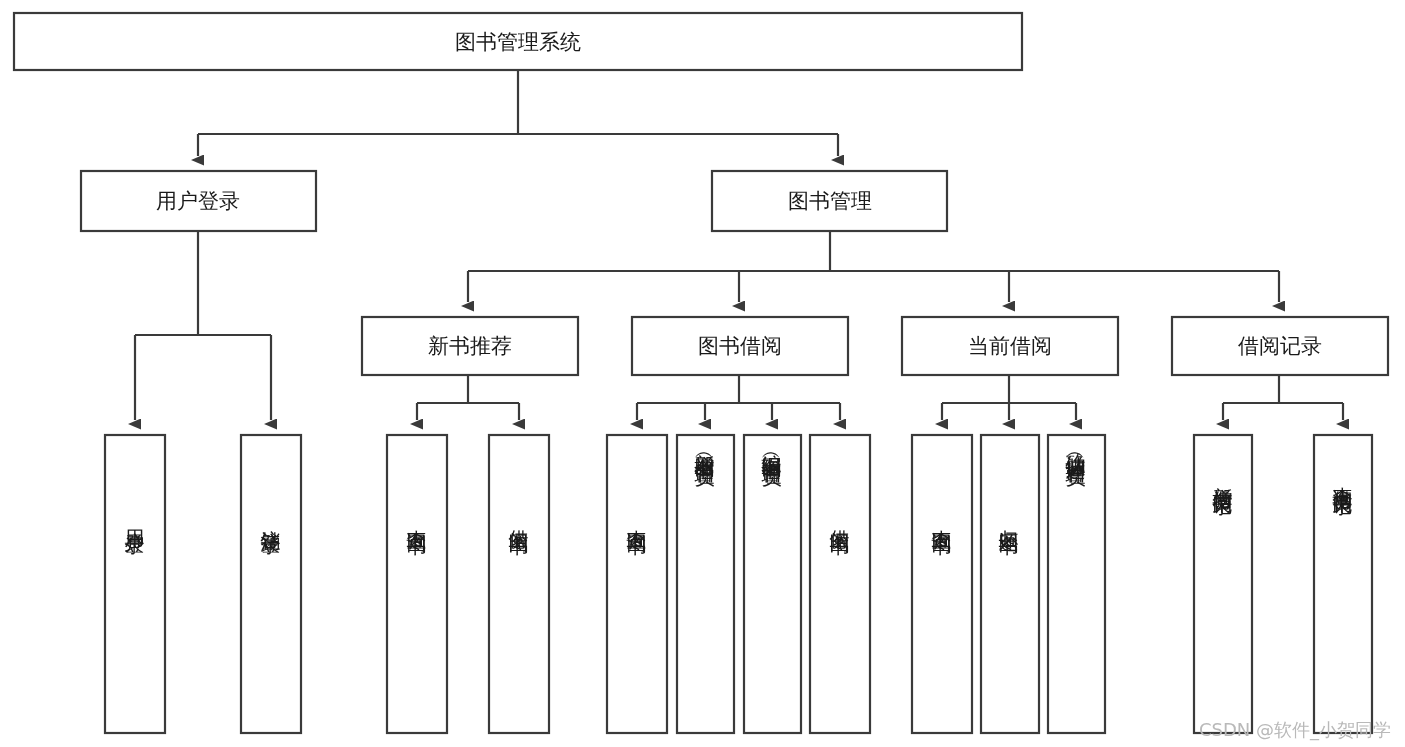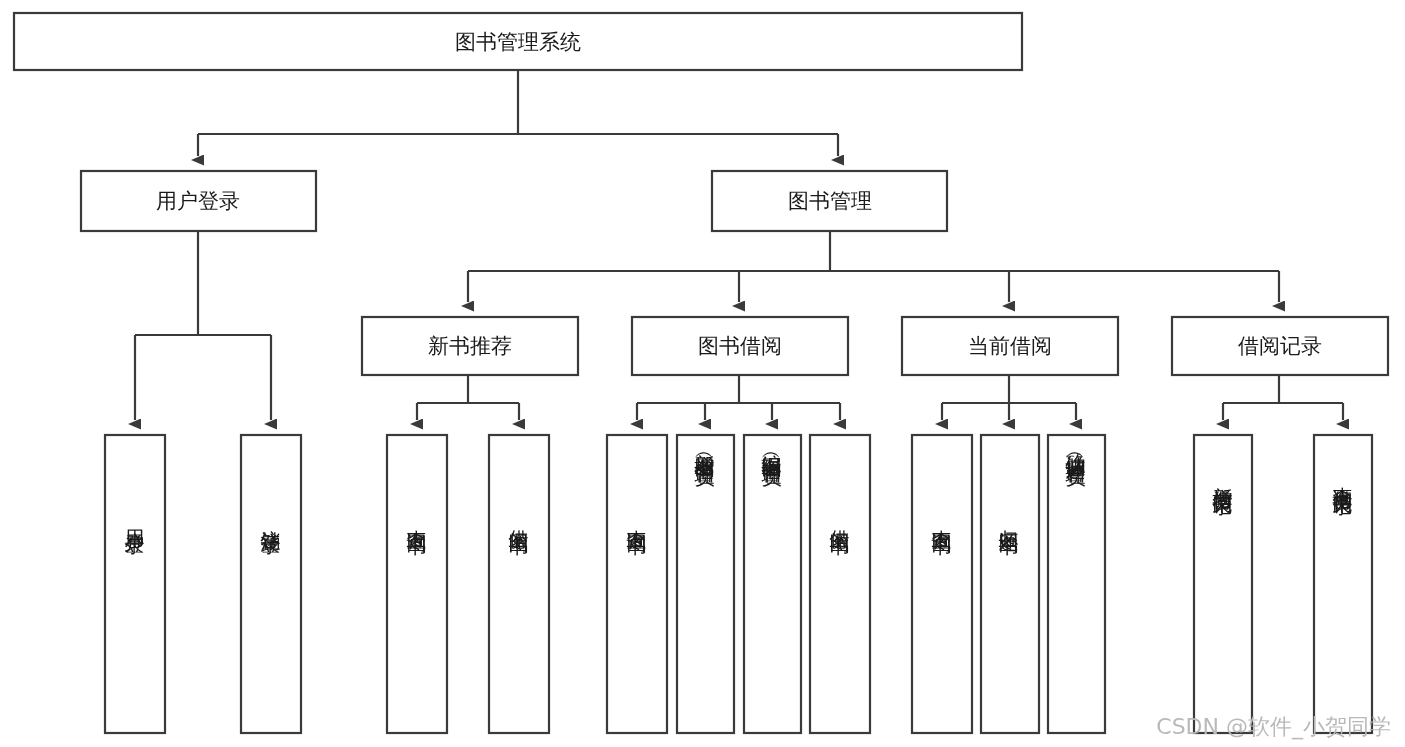--- a/index.html
+++ b/index.html
@@ -52,21 +52,21 @@
     fill: none;
   }
   .arrow-head {
     fill: #3a3a3a;
     stroke: none;
   }
   .watermark-text {
     position: absolute;
     right: 14px;
     bottom: 5px;
-    font-size: 22px;
+    font-size: 18px;
     color: #b9b9b9;
     font-family: "DejaVu Sans", "Liberation Sans", sans-serif;
     white-space: nowrap;
     pointer-events: none;
     text-align: right;
   }
 </style>
 </head>
 <body>
 

